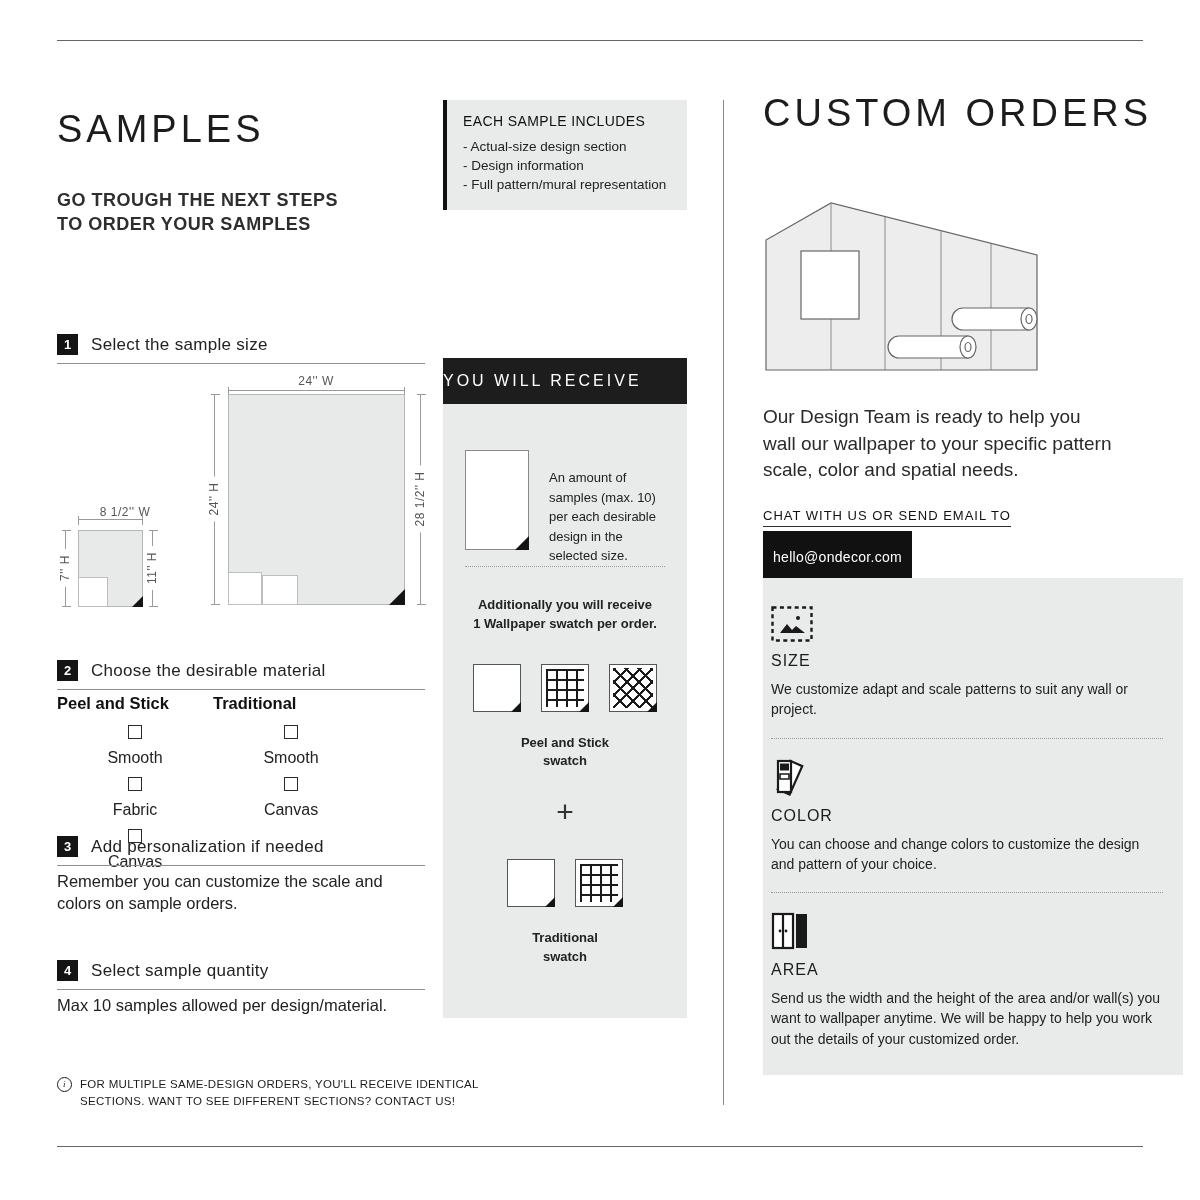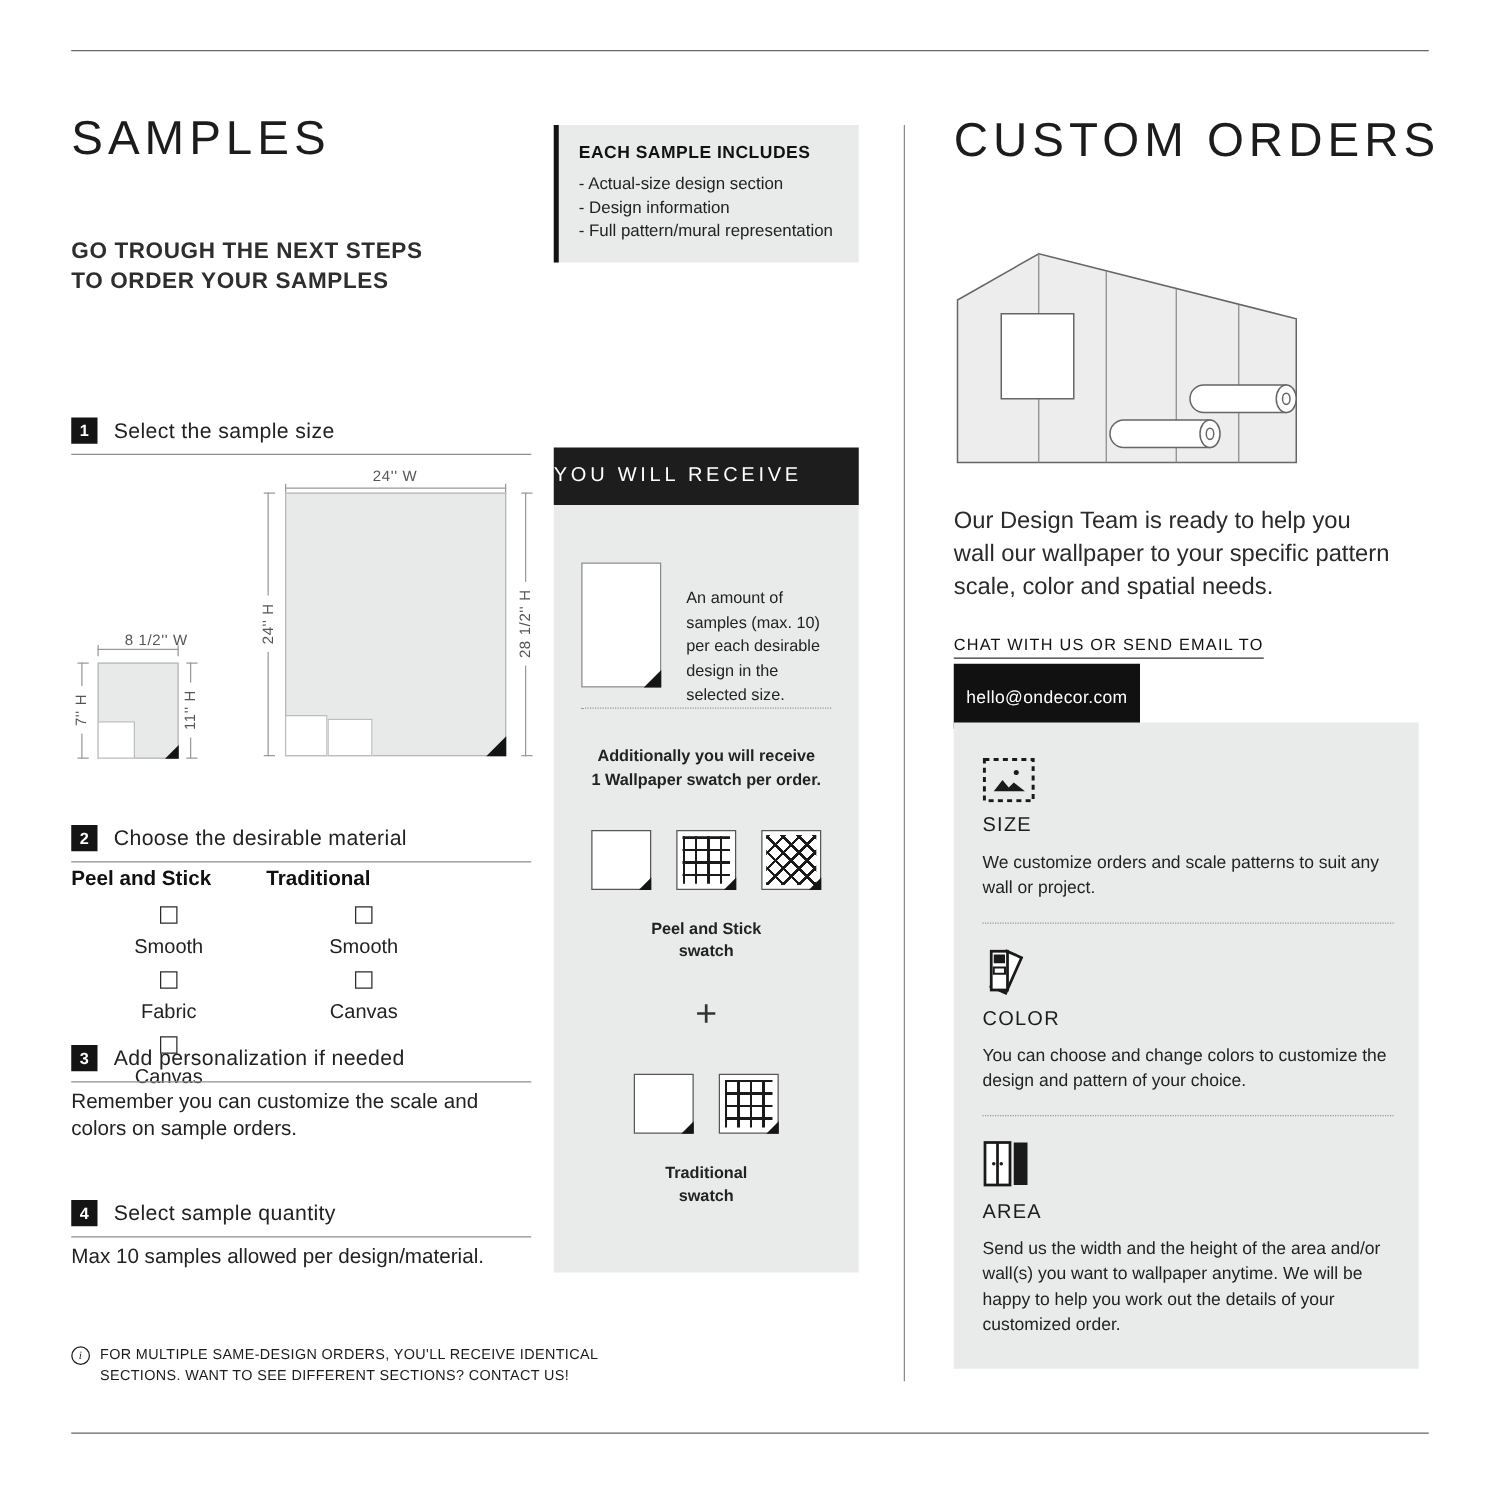--- a/index.html
+++ b/index.html
@@ -6,21 +6,21 @@
   body{font-family:"Liberation Sans", sans-serif;color:#222;}
   .page{position:relative;width:1200px;height:1200px;background:#fff;overflow:hidden;}
   .rule{position:absolute;left:57px;right:57px;border-top:1px solid #666;}
   .vdivider{position:absolute;left:723px;top:100px;height:1005px;border-left:1px solid #8a8a8a;}
   .big-title{position:absolute;margin:0;font-size:38px;font-weight:400;letter-spacing:4px;color:#1c1c1c;}
   .pre{white-space:pre-line;font-weight:bold;}
 
   
   .intro{position:absolute;left:57px;top:188px;width:340px;font-size:18px;letter-spacing:.5px;line-height:1.35;color:#2e2e2e;}
   .includes-box{position:absolute;left:443px;top:100px;width:244px;box-sizing:border-box;background:#e9eaea;border-left:4px solid #111;padding:13px 16px 16px 16px;}
-  .includes-title{font-size:14px;font-weight:700;letter-spacing:.4px;color:#111;margin-bottom:8px;}
+  .includes-title{font-size:14px;font-weight:400;letter-spacing:.4px;color:#111;margin-bottom:8px;}
   .includes-item{font-size:13.5px;line-height:1.42;color:#222;padding-left:9px;text-indent:-9px;}
 
   .step-header{position:absolute;left:57px;width:368px;display:flex;align-items:center;gap:13px;padding-bottom:8px;border-bottom:1px solid #8f8f8f;}
   .step-num{width:21px;height:21px;background:#141414;color:#fff;font-size:13px;font-weight:700;display:flex;align-items:center;justify-content:center;flex:0 0 auto;}
   .step-title{font-size:17px;color:#222;letter-spacing:.3px;}
 
   .diagram{position:absolute;left:57px;top:372px;width:380px;height:250px;}
   .sheet{position:absolute;background:#e8e9e9;border:1px solid #b5b7b7;box-sizing:border-box;}
   .inner-rect{position:absolute;background:#fff;border:1px solid #bcbebe;box-sizing:border-box;}
   .fold{position:absolute;right:-1px;bottom:-1px;width:0;height:0;border-left:12px solid transparent;border-bottom:12px solid #141414;}
@@ -61,35 +61,35 @@
   .pattern-grid{position:absolute;inset:4px;background-image:repeating-linear-gradient(to right,#1a1a1a 0 2px,transparent 2px 10px),repeating-linear-gradient(to bottom,#1a1a1a 0 2px,transparent 2px 10px);}
   .pattern-cross{position:absolute;inset:3px;background-image:repeating-linear-gradient(45deg,#1a1a1a 0 2px,transparent 2px 9px),repeating-linear-gradient(-45deg,#1a1a1a 0 2px,transparent 2px 9px);}
   .swatch-label{margin-top:22px;text-align:center;font-size:13px;line-height:1.45;color:#222;}
   .plus{margin-top:24px;text-align:center;font-size:30px;font-weight:300;color:#333;}
 
   
   .house{position:absolute;left:763px;top:196px;}
   .custom-intro{position:absolute;left:763px;top:404px;width:354px;font-size:19px;line-height:1.4;color:#2a2a2a;}
   .chat-line{position:absolute;left:763px;top:508px;font-size:13px;letter-spacing:1px;color:#111;border-bottom:1px solid #333;padding-bottom:3px;}
   .email-badge{position:absolute;left:763px;top:531px;background:#111;color:#fff;font-size:14px;padding:18px 10px;letter-spacing:.3px;}
-  .custom-panel{position:absolute;left:763px;top:578px;width:372px;box-sizing:border-box;background:#e9eaea;padding:24px 20px 26px 23px;}
+  .custom-panel{position:absolute;left:763px;top:578px;width:420px;box-sizing:border-box;background:#e9eaea;padding:24px 20px 26px 8px;}
   .feature-icon{margin-bottom:10px;height:40px;display:flex;align-items:flex-end;}
   .feature-name{font-size:16px;letter-spacing:1px;color:#1c1c1c;margin-bottom:9px;}
   .feature-text{font-size:14px;line-height:1.45;color:#222;}
   .panel-dotted{border-top:1px dotted #999;margin:18px 0;}
 </style>
 </head>
 <body>
 
 <div class="page">
   <div class="rule" style="top:40px"></div>
   <div class="rule" style="top:1146px"></div>
   <div class="vdivider"></div>
 
-  <h1 class="big-title" style="left:57px;top:90px">SAMPLES</h1>
+  <h1 class="big-title" style="left:57px;top:108px">SAMPLES</h1>
   <div class="intro pre">GO TROUGH THE NEXT STEPS
 TO ORDER YOUR SAMPLES</div>
 
   <div class="includes-box">
     <div class="includes-title">EACH SAMPLE INCLUDES</div>
     <div class="includes-item">- Actual-size design section</div>
     <div class="includes-item">- Design information</div>
     <div class="includes-item">- Full pattern/mural representation</div>
   </div>
 
@@ -243,21 +243,21 @@
   <div class="custom-panel">
 
     <div class="feature-icon">
       <svg width="42" height="36" viewBox="0 0 42 36">
         <rect x="1.5" y="1.5" width="39" height="33" fill="none" stroke="#1a1a1a" stroke-width="2.4" stroke-dasharray="4 3.4"></rect>
         <path d="M9 27 l7 -9 5 6 4 -4 9 7 z" fill="#1a1a1a"></path>
         <circle cx="27" cy="12" r="2" fill="#1a1a1a"></circle>
       </svg>
     </div>
     <div class="feature-name">SIZE</div>
-    <div class="feature-text">We customize orders and scale patterns to suit any wall or project.</div>
+    <div class="feature-text">We customize adapt and scale patterns to suit any wall or project.</div>
     <div class="panel-dotted"></div>
 
     <div class="feature-icon">
       <svg width="40" height="40" viewBox="0 0 40 40">
         <g fill="#fff" stroke="#1a1a1a" stroke-width="2.2">
           <rect x="7" y="4" width="13" height="31" transform="rotate(24 13.5 33)"></rect>
           <rect x="7" y="4" width="13" height="31"></rect>
         </g>
         <path d="M9 6.5 h9 v7 l-9 0 z" fill="#1a1a1a"></path>
         <path d="M9 17 h9 v5 l-9 0 z" fill="none" stroke="#1a1a1a" stroke-width="1.6"></path>

